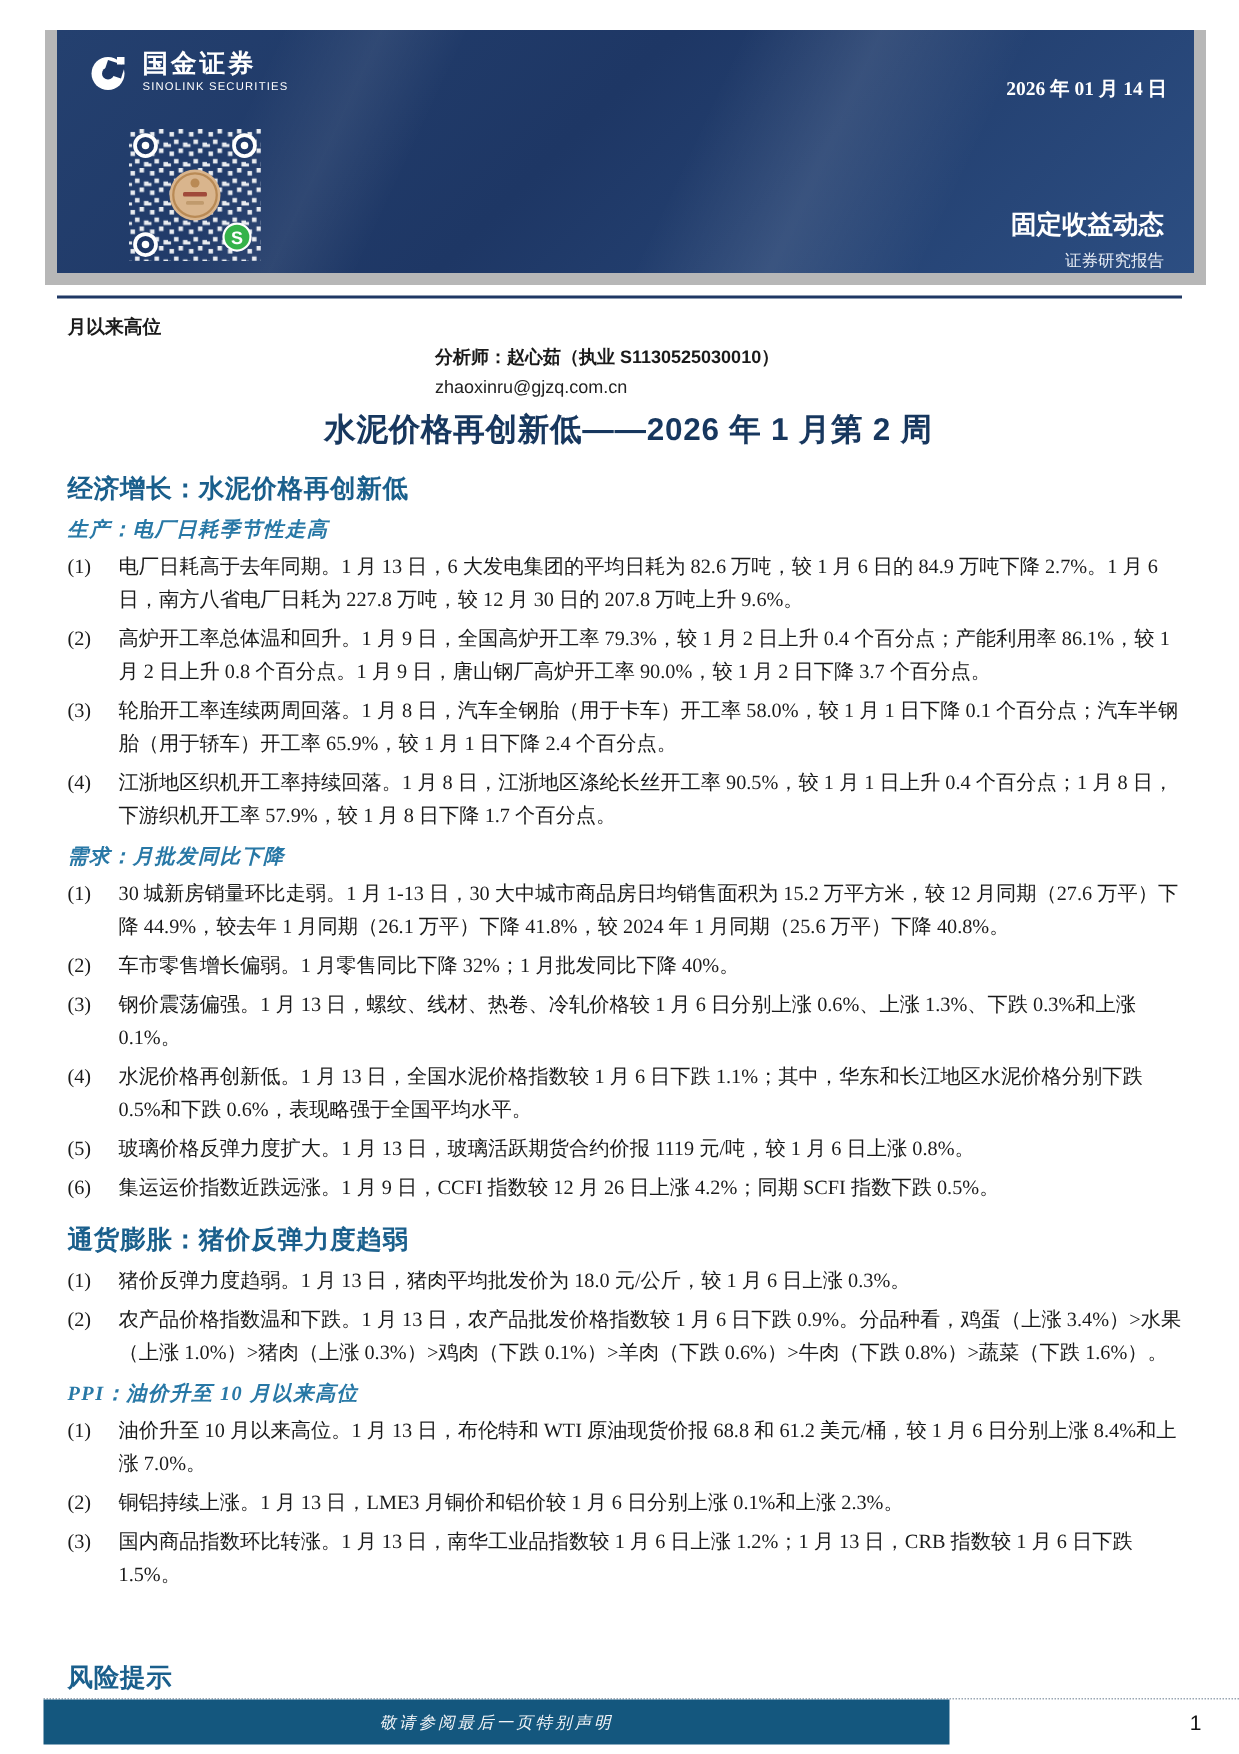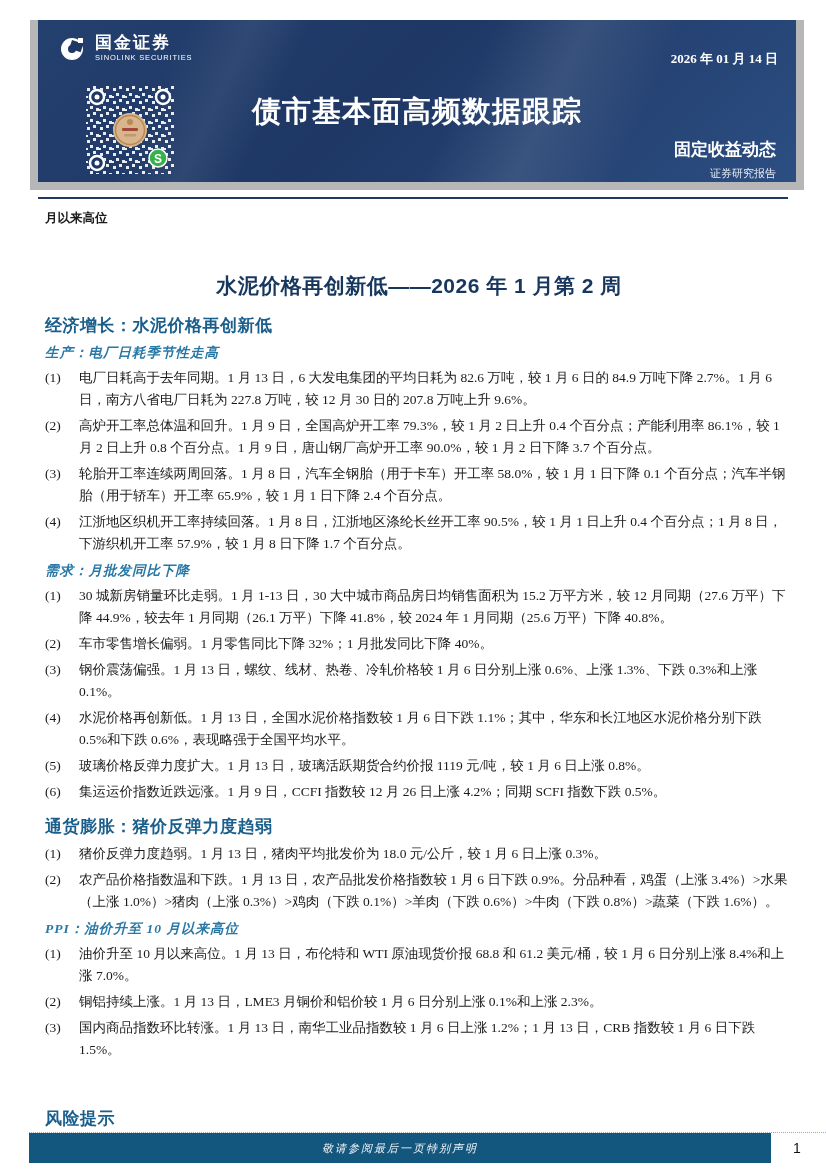--- a/index.html
+++ b/index.html
@@ -54,21 +54,21 @@
   .item{display:flex;margin:0 0 4px 0;font-size:13.5px;line-height:22px;}
   .item .num{flex:0 0 34px;}
   .item .txt{flex:1;}
   p.plain{font-size:13.5px;line-height:22px;margin:2px 0 0 0;}
   section.risk{margin-top:46px;}
   section.risk h2.sec{margin-bottom:3px;}
 
   
   .footer-line{position:absolute;left:29px;top:1132px;width:797px;height:0;
                border-top:1px dotted #9aa7b4;}
-  .footer-bar{position:absolute;left:29px;top:1133px;width:742px;height:30px;
+  .footer-bar{position:absolute;left:29px;top:1133px;width:604px;height:30px;
               background:#14577e;display:flex;align-items:center;justify-content:center;}
   .footer-bar .disc{color:#f2f5f8;font-size:11px;font-style:italic;letter-spacing:2px;}
   .page-num{position:absolute;left:768px;top:1133px;width:58px;height:30px;
             display:flex;align-items:center;justify-content:center;
             font-family:"Liberation Sans",sans-serif;font-size:14px;color:#111;}
 </style>
 </head>
 <body>
 
 <div class="banner-shadow"></div>
@@ -82,21 +82,20 @@
       <circle cx="14" cy="15" r="4" fill="#1e3765"></circle>
     </svg>
     <div class="brand-text">
       <div class="cn">国金证券</div>
       <div class="en">SINOLINK SECURITIES</div>
     </div>
   </div>
 
   <div class="banner-date">2026 年 01 月 14 日</div>
 
-  <div class="banner-title">债市基本面高频数据跟踪</div>
 
   <svg class="qr" viewBox="0 0 88 88">
     <defs>
       <pattern id="qrdots" width="13" height="13" patternUnits="userSpaceOnUse">
         <rect x="1" y="2" width="3" height="3" fill="#ffffff"></rect>
         <rect x="7" y="0" width="3" height="3" fill="#ffffff"></rect>
         <rect x="4" y="7" width="3" height="3" fill="#ffffff"></rect>
         <rect x="10" y="9" width="3" height="3" fill="#ffffff"></rect>
         <rect x="0" y="10" width="2" height="2" fill="#ffffff"></rect>
       </pattern>
@@ -130,20 +129,24 @@
   <div class="banner-right2">证券研究报告</div>
 </div>
 
 <div class="top-rule"></div>
 
 <div class="analysts">
   <div class="group">月以来高位</div>
   <div class="cols" id="analyst-cols">
       <div class="col">
       </div>
+      <div class="col">
+        <div class="role">分析师：赵心茹（执业 S1130525030010）</div>
+        <div class="email">zhaoxinru@gjzq.com.cn</div>
+      </div>
     </div>
 </div>
 
 <main class="report">
   <h1 class="report-title">水泥价格再创新低——2026 年 1 月第 2 周</h1>
   <div id="sections">
       <section>
         <h2 class="sec">经济增长：水泥价格再创新低</h2>
         <h3 class="sub">生产：电厂日耗季节性走高</h3>
         <div class="item">

